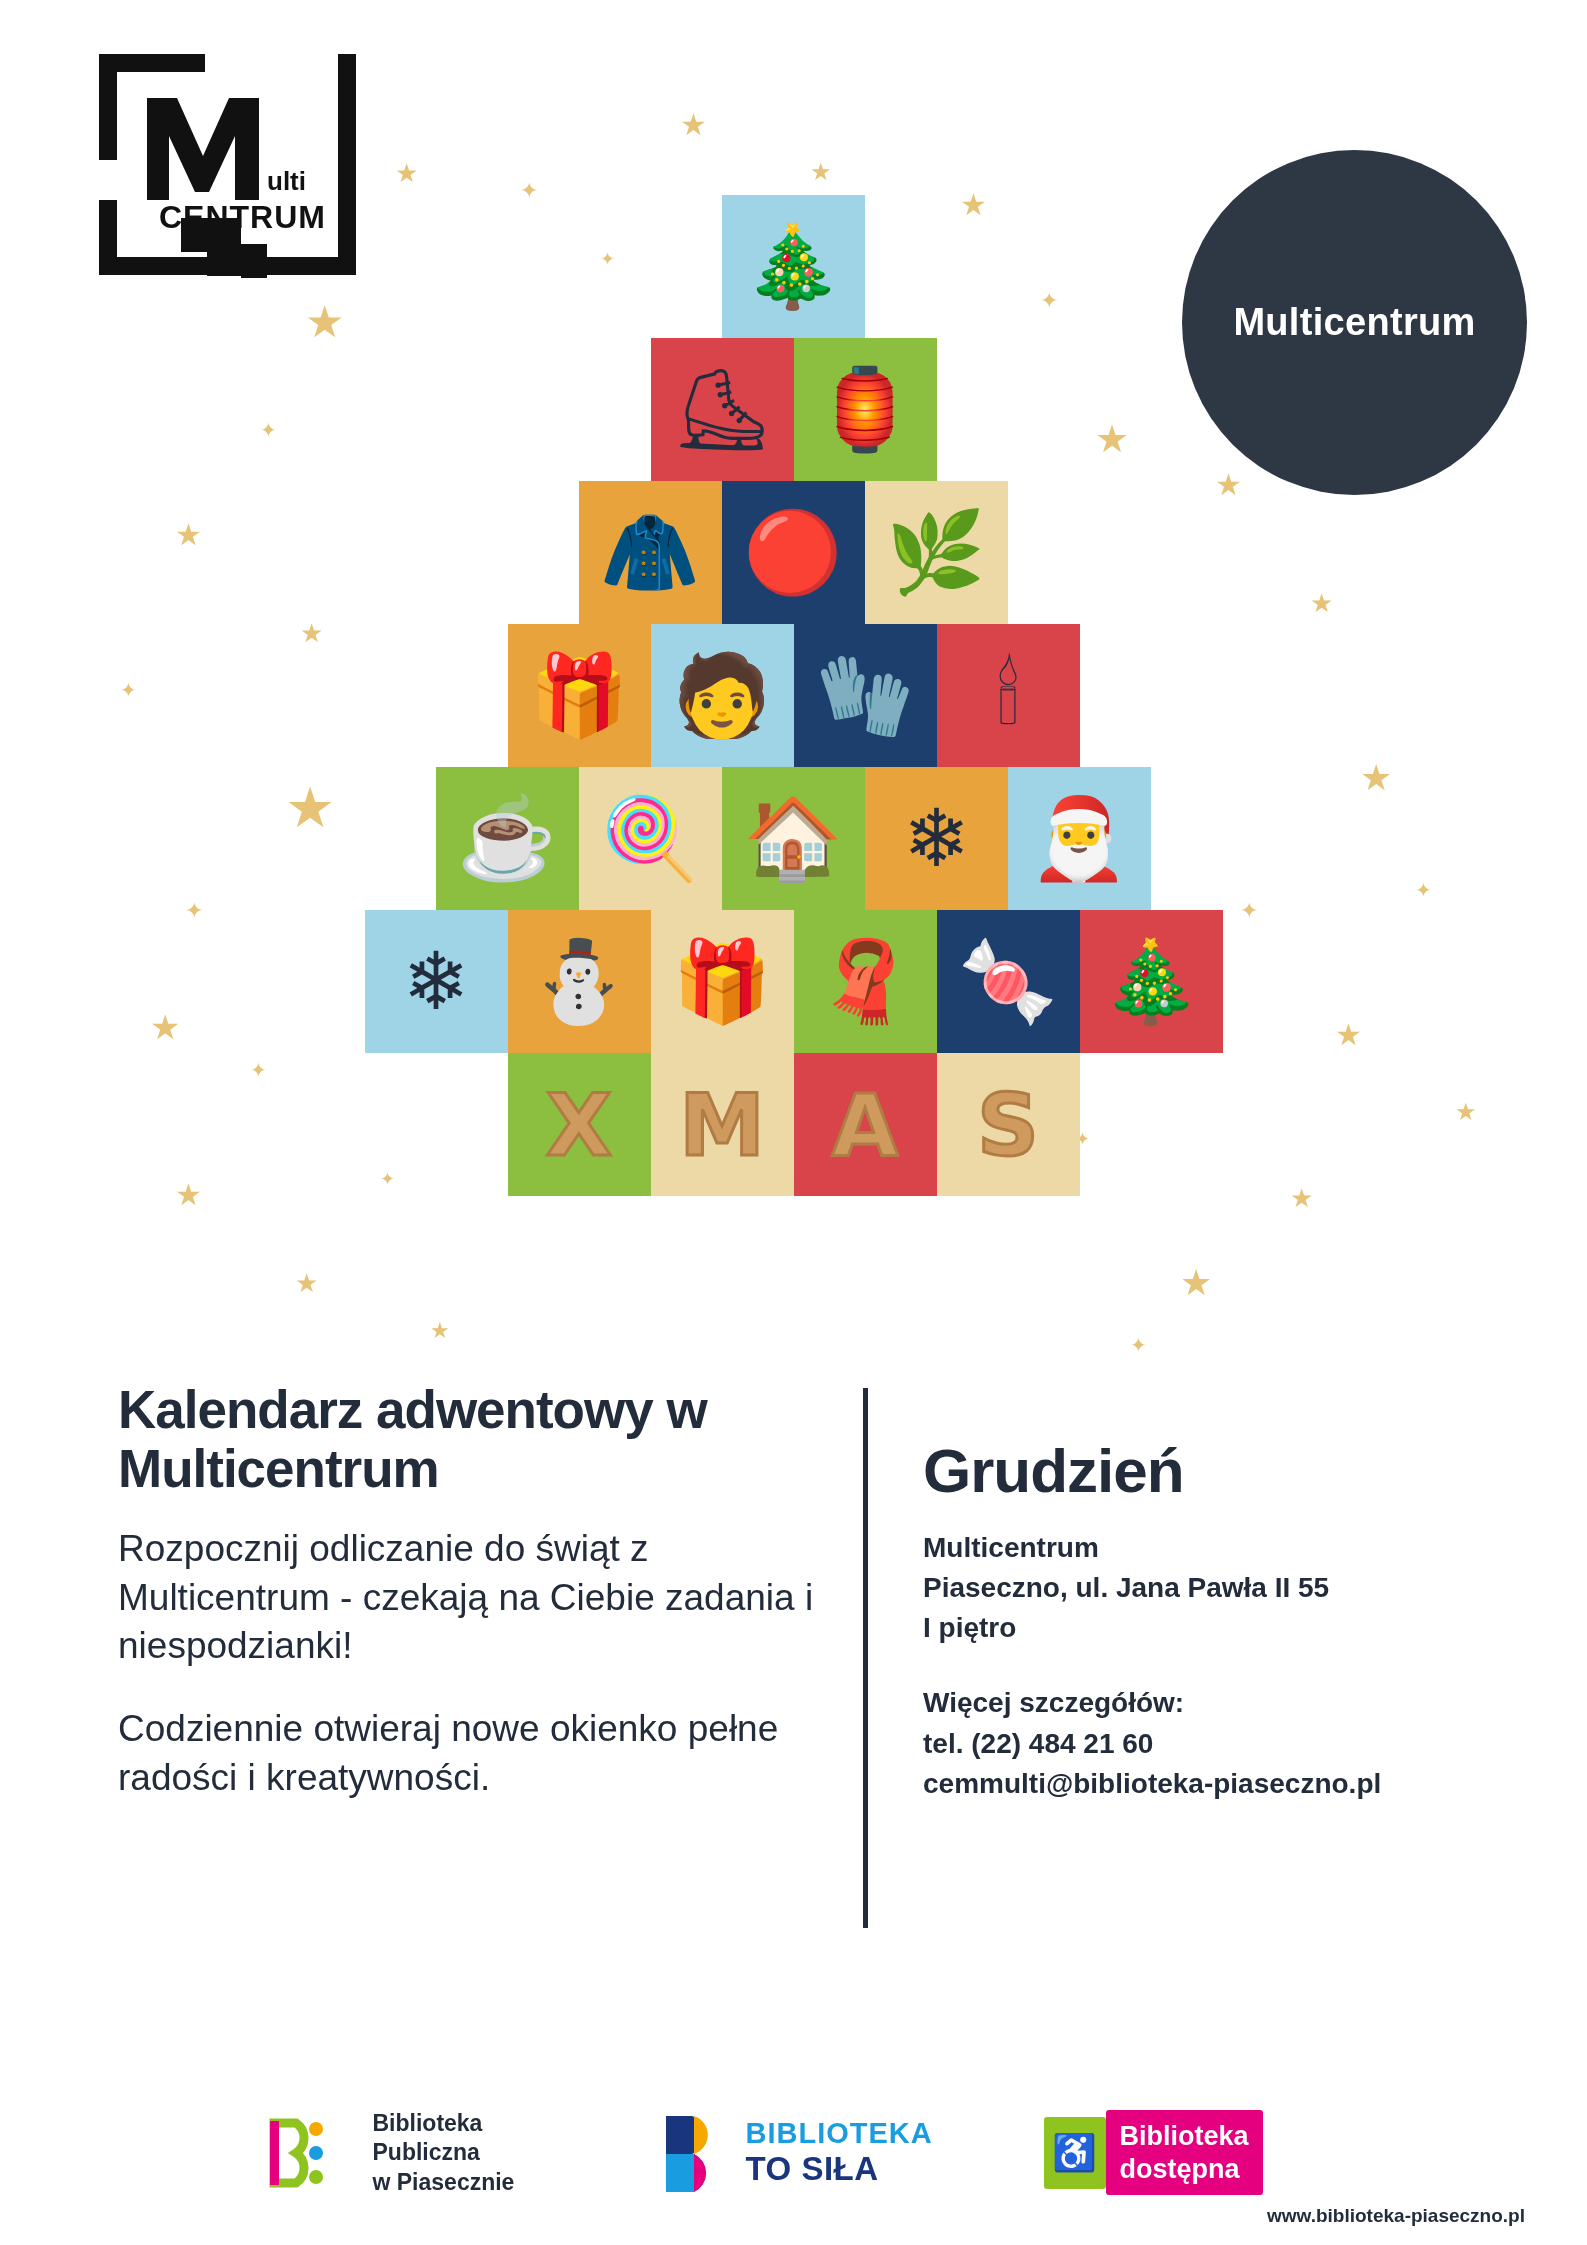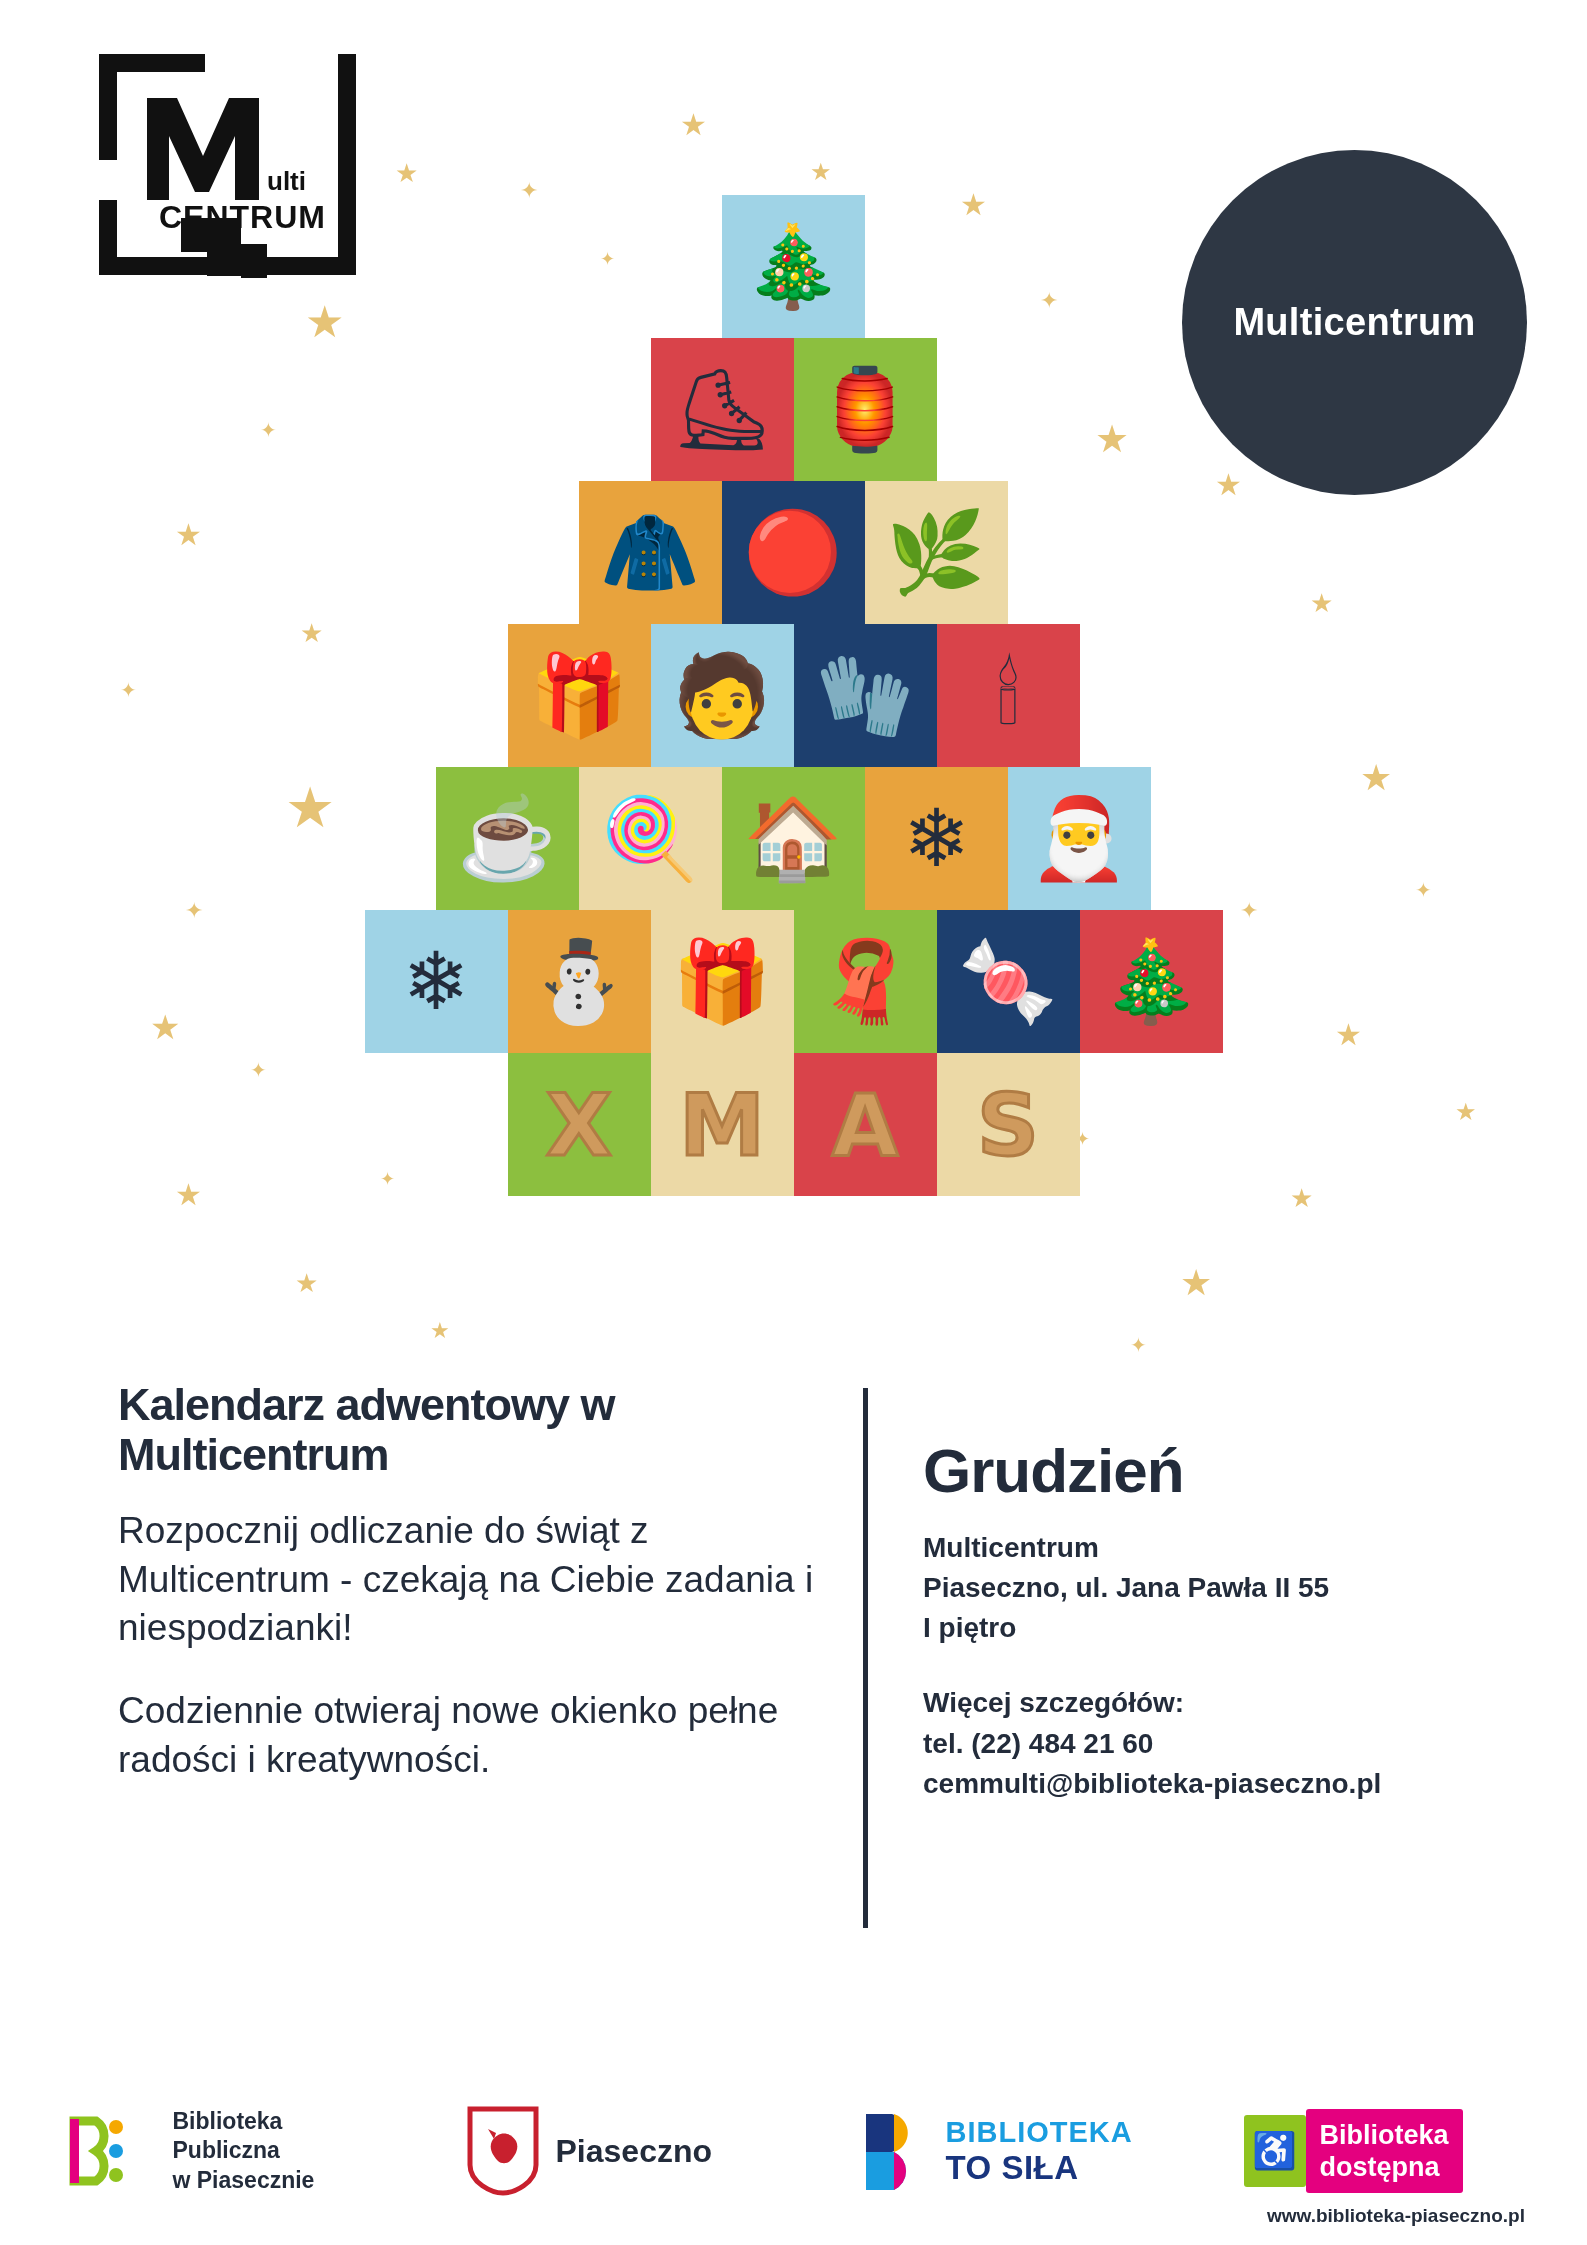--- a/index.html
+++ b/index.html
@@ -90,21 +90,21 @@
   .col-left { width: 745px; padding-right: 40px; }
   .divider {
     width: 5px;
     background: #232c3b;
     margin: 8px 0 6px 0;
     height: 540px;
   }
   .col-right { flex: 1; padding-left: 55px; padding-top: 55px; }
 
   h1.title {
-    font-size: 45px;
+    font-size: 53px;
     line-height: 1.12;
     font-weight: bold;
     letter-spacing: -1px;
     color: #232c3b;
     margin-bottom: 26px;
   }
   p.lead {
     font-size: 37px;
     line-height: 1.32;
     color: #232c3b;
@@ -353,28 +353,20 @@
       <rect x="6" y="8" width="9" height="64" fill="#e4007f"></rect>
       <circle cx="52" cy="16" r="7" fill="#f5a800"></circle>
       <circle cx="52" cy="40" r="7" fill="#1a9de0"></circle>
       <circle cx="52" cy="64" r="7" fill="#8fc31f"></circle>
     </svg>
     <div class="bp-text" style="white-space:pre-line">Biblioteka
 Publiczna
 w Piasecznie</div>
   </div>
 
-  <div class="f-item f-pia">
-    <svg width="78" height="92" viewBox="0 0 78 92" xmlns="http://www.w3.org/2000/svg">
-      <path d="M6 4 h66 v56 c0 18 -22 28 -33 28 C28 88 6 78 6 60 Z" fill="#ffffff" stroke="#c8202e" stroke-width="5"></path>
-      <path d="M28 36 c6 -10 18 -10 24 0 c4 8 -2 16 -6 20 c-3 3 -9 3 -12 0 c-4 -4 -10 -12 -6 -20 Z" fill="#c8202e"></path>
-      <path d="M30 34 l-6 -10 l8 4 Z" fill="#c8202e"></path>
-    </svg>
-    <div class="pia-text">Piaseczno</div>
-  </div>
 
   <div class="f-item f-tosila">
     <svg width="80" height="86" viewBox="0 0 80 86" xmlns="http://www.w3.org/2000/svg">
       <path d="M12 6 h26 a20 20 0 0 1 0 38 h-26 Z" fill="#19357e"></path>
       <path d="M12 44 h28 a21 21 0 0 1 0 38 h-28 Z" fill="#1a9de0"></path>
       <path d="M40 6 a20 20 0 0 1 0 38 Z" fill="#f5a800"></path>
       <path d="M40 44 a21 21 0 0 1 0 38 Z" fill="#e4007f"></path>
     </svg>
     <div class="tosila-text">
       <div class="tosila-1">BIBLIOTEKA</div>

